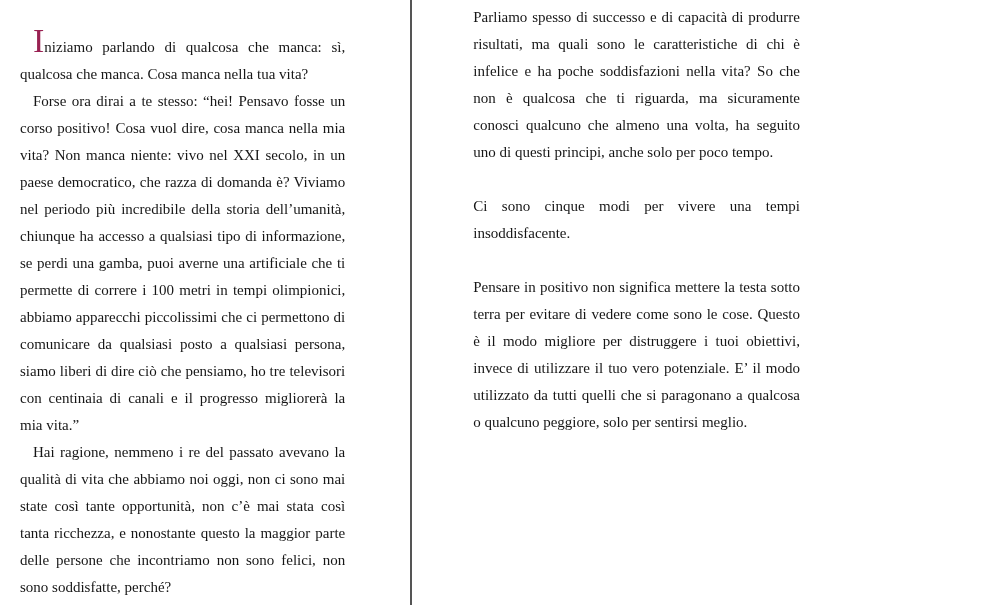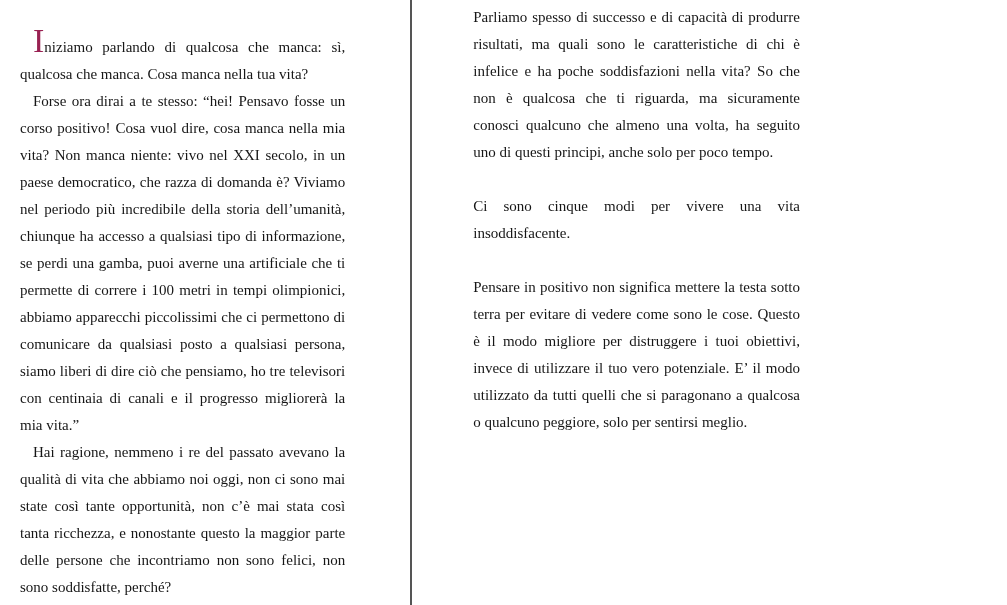--- a/index.html
+++ b/index.html
@@ -72,17 +72,17 @@
     <p class="para dropcap-line"><span class="dropcap">I</span><span>niziamo parlando di qualcosa che manca: sì, qualcosa che manca. Cosa manca nella tua vita?</span></p>
     <p class="para indent">Forse ora dirai a te stesso: “hei! Pensavo fosse un corso positivo! Cosa vuol dire, cosa manca nella mia vita? Non manca niente: vivo nel XXI secolo, in un paese democratico, che razza di domanda è? Viviamo nel periodo più incredibile della storia dell’umanità, chiunque ha accesso a qualsiasi tipo di informazione, se perdi una gamba, puoi averne una artificiale che ti permette di correre i 100 metri in tempi olimpionici, abbiamo apparecchi piccolissimi che ci permettono di comunicare da qualsiasi posto a qualsiasi persona, siamo liberi di dire ciò che pensiamo, ho tre televisori con centinaia di canali e il progresso migliorerà la mia vita.”</p>
     <p class="para indent">Hai ragione, nemmeno i re del passato avevano la qualità di vita che abbiamo noi oggi, non ci sono mai state così tante opportunità, non c’è mai stata così tanta ricchezza, e nonostante questo la maggior parte delle persone che incontriamo non sono felici, non sono soddisfatte, perché?</p>
     <p class="para">Scopriamo domani sono i modi per essere infelici.</p>
   </div>
 
   <div class="divider"></div>
 
   <div class="page right">
     <p class="para gap-after">Parliamo spesso di successo e di capacità di produrre risultati, ma quali sono le caratteristiche di chi è infelice e ha poche soddisfazioni nella vita? So che non è qualcosa che ti riguarda, ma sicuramente conosci qualcuno che almeno una volta, ha seguito uno di questi principi, anche solo per poco tempo.</p>
-    <p class="para gap-after">Ci sono cinque modi per vivere una vita insoddisfacente.</p>
+    <p class="para gap-after">Ci sono cinque modi per vivere una tempi insoddisfacente.</p>
     <p class="para">Pensare in positivo non significa mettere la testa sotto terra per evitare di vedere come sono le cose. Questo è il modo migliore per distruggere i tuoi obiettivi, invece di utilizzare il tuo vero potenziale. E’ il modo utilizzato da tutti quelli che si paragonano a qualcosa o qualcuno peggiore, solo per sentirsi meglio.</p>
   </div>
 
 </div>
 
 </body></html>

